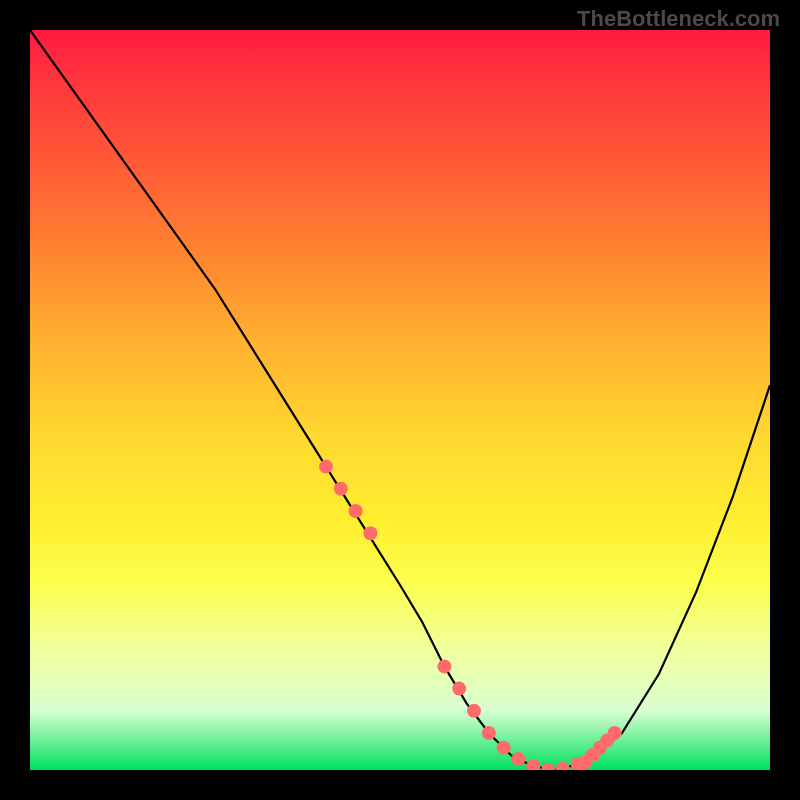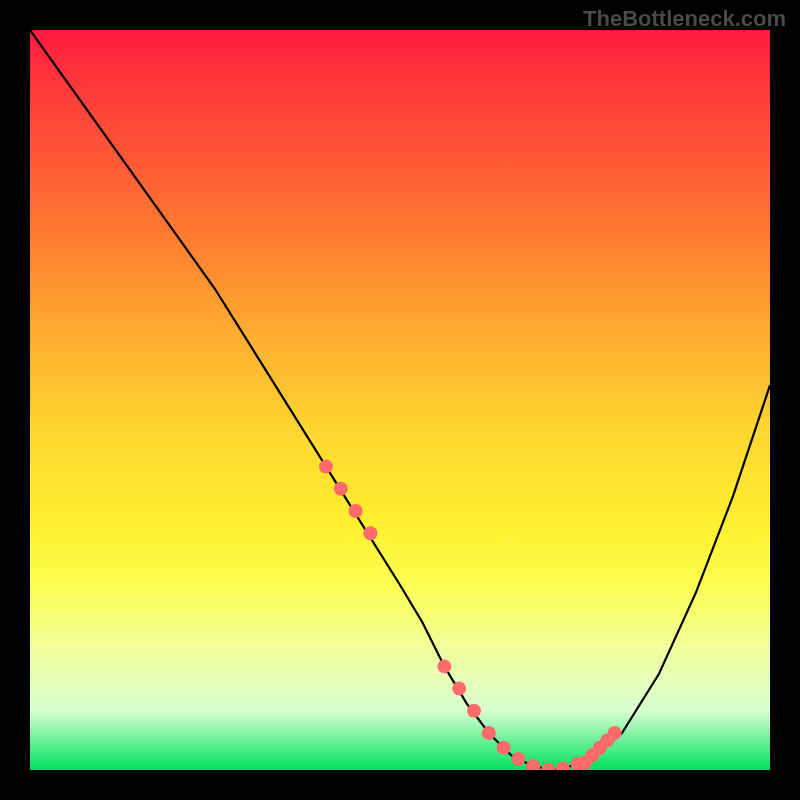--- a/index.html
+++ b/index.html
@@ -7,21 +7,21 @@
     width: 800px;
     height: 800px;
     background: #000;
     position: relative;
     font-family: Arial, sans-serif;
     overflow: hidden;
   }
   .watermark {
     position: absolute;
     top: 6px;
-    right: 14px;
+    right: 20px;
     color: #4a4a4a;
     font-size: 22px;
     font-weight: bold;
     z-index: 10;
   }
   .plot-area {
     position: absolute;
     left: 30px;
     top: 30px;
     width: 740px;

